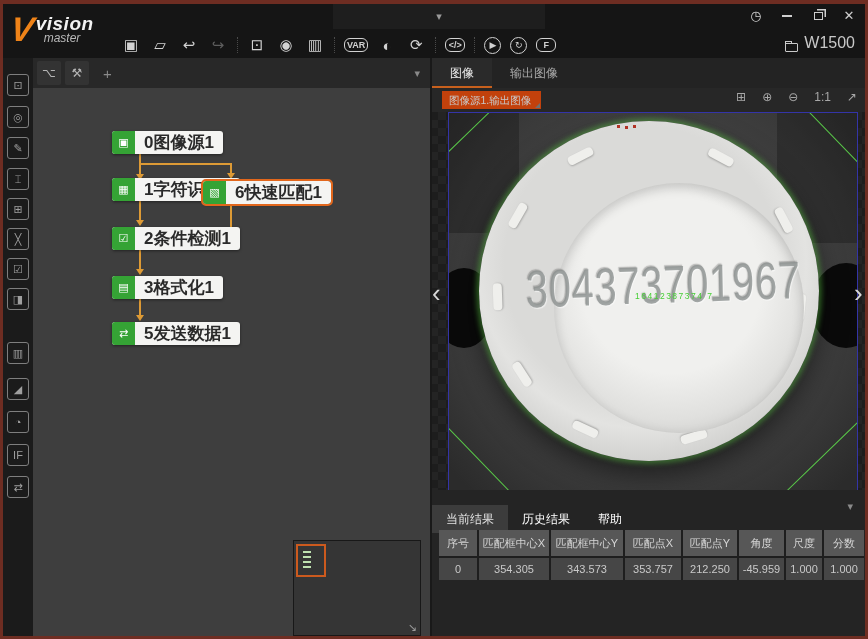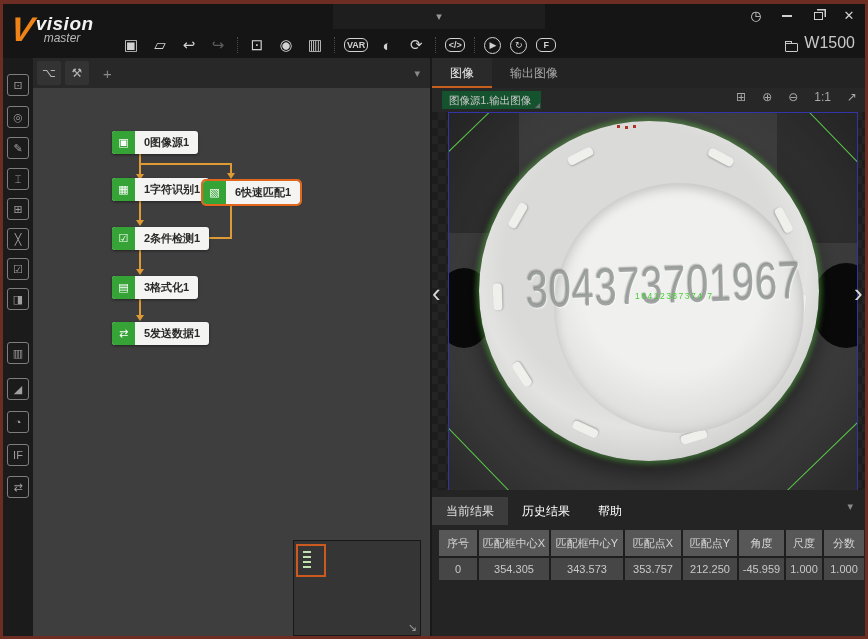--- a/index.html
+++ b/index.html
@@ -51,42 +51,42 @@
   #process-tab { display:flex; align-items:center; gap:8px; height:30px; padding:0 10px; margin-left:6px; background:#202020; }
   #process-tab .pt-label { color:#e0e0e0; font-size:12px; font-weight:bold; }
   .play-circ { width:15px; height:15px; border:1.2px solid #9a9a9a; border-radius:50%; color:#9a9a9a; font-size:7px; display:flex; align-items:center; justify-content:center; }
   #flow-add { color:#8a8a8a; font-size:15px; margin-left:14px; }
   #flow-chev { position:absolute; right:10px; color:#8a8a8a; font-size:11px; }
   #flow-canvas { position:absolute; left:33px; top:88px; width:397px; height:548px; background:#3e3e3e; overflow:hidden; z-index:2; }
 
   
   .node { position:absolute; display:inline-flex; align-items:stretch; height:23px; border-radius:3px; background:#f4f4f2; box-shadow:0 1px 3px rgba(0,0,0,.45); }
   .node .node-ic { width:23px; background:#35a335; color:#fff; font-size:11px; display:flex; align-items:center; justify-content:center; border-radius:3px 0 0 3px; }
-  .node .node-label { color:#2a2a2a; font-size:11px; font-weight:bold; padding:0 9px; display:flex; align-items:center; white-space:nowrap; }
+  .node .node-label { color:#2a2a2a; font-size:17px; font-weight:bold; padding:0 9px; display:flex; align-items:center; white-space:nowrap; }
   .node.selected { outline:2px solid #e2671c; }
 
   .edge { position:absolute; background:#dd9a35; }
   .arr-down { position:absolute; width:0; height:0; border-left:4px solid transparent; border-right:4px solid transparent; border-top:6px solid #dd9a35; }
   .arr-left { position:absolute; width:0; height:0; border-top:4px solid transparent; border-bottom:4px solid transparent; border-right:6px solid #dd9a35; }
 
   
   #minimap { position:absolute; left:260px; top:452px; width:128px; height:96px; border:1px solid #181818; background:rgba(52,52,52,.92); }
   #minimap .viewport { position:absolute; left:2px; top:3px; width:30px; height:33px; border:2px solid #cc5a1e; }
   #minimap .mini-node { position:absolute; left:5px; height:2px; width:8px; background:#bfe2b0; }
   #minimap .resize { position:absolute; right:3px; bottom:1px; color:#9a9a9a; font-size:11px; }
 
   
   #right-divider { position:absolute; left:430px; top:58px; width:2px; height:578px; background:#191919; z-index:4; }
   #img-tabs { position:absolute; left:432px; top:58px; width:433px; height:30px; background:#232323; display:flex; z-index:3; }
   .rtab { padding:0 18px; height:30px; display:flex; align-items:center; color:#a8a8a8; font-size:12px; position:relative; }
   .rtab.active { color:#ededed; background:#2a2a2a; }
   .rtab.active:after { content:""; position:absolute; left:0; right:0; bottom:0; height:2px; background:#c7601d; }
 
   #img-toolbar { position:absolute; left:432px; top:88px; width:433px; height:24px; background:#272727; z-index:3; }
-  #source-pill { position:absolute; left:10px; top:2px; background:#14532d; color:#c8c8c8; font-size:10.5px; padding:3px 10px 3px 7px; position:relative; }
+  #source-pill { position:absolute; left:10px; top:2px; background:#c2410c; color:#c8c8c8; font-size:10.5px; padding:3px 10px 3px 7px; position:relative; }
   #source-pill:after { content:""; position:absolute; right:1px; bottom:1px; border-left:5px solid transparent; border-bottom:5px solid #6f6f6f; }
   #viewer-tools { position:absolute; right:8px; top:2px; display:flex; gap:16px; }
   .vt-ic { color:#a8a8a8; font-size:12px; }
 
   #viewer { position:absolute; left:430px; top:112px; width:435px; height:378px; z-index:2; overflow:hidden;
     background-image:conic-gradient(#242424 90deg,#1d1d1d 90deg 180deg,#242424 180deg 270deg,#1d1d1d 270deg);
     background-size:16px 16px; }
   #photo { position:absolute; left:18px; top:0; width:410px; height:378px; overflow:hidden;
     border-left:1px solid #3434a8; border-right:1px solid #3434a8; border-top:1px solid #3434a8;
     background:radial-gradient(ellipse at 50% 45%, #454545 40%, #3a3a3a 70%, #2b2b2b 95%); }
@@ -103,21 +103,21 @@
   #cap-digits { position:absolute; left:66px; top:148px; width:272px; text-align:center; font-size:43px; font-weight:400;
     color:rgba(138,144,142,.78); letter-spacing:1px; transform:scale(.92,1.22) rotate(-1.5deg);
     text-shadow:1px 1px 1px rgba(255,255,255,.55), -1px -1px 1px rgba(60,60,60,.3); }
   #ocr-overlay { position:absolute; left:186px; top:178px; width:130px; color:#46cf35; font-size:8.5px; letter-spacing:1.5px; filter:blur(.5px); white-space:nowrap; }
   #red-marks { position:absolute; left:168px; top:12px; width:3px; height:3px; background:#b23326; box-shadow:8px 1px 0 #b23326, 16px 0 0 #b23326; }
   .nav-arrow { position:absolute; color:#d8d8d8; font-size:26px; line-height:26px; z-index:6; }
   #img-status { position:absolute; right:6px; bottom:5px; color:#cacaca; font-size:10.5px; background:rgba(30,30,30,.55); padding:2px 4px; z-index:6; white-space:nowrap; }
 
   
   #results { position:absolute; left:432px; top:490px; width:433px; height:146px; background:#242424; z-index:3; }
-  #res-tabs { display:flex; align-items:center; height:30px; margin-top:6px; }
+  #res-tabs { display:flex; align-items:center; height:30px; margin-top:14px; }
   .res-tab { padding:0 14px; height:28px; display:flex; align-items:center; color:#ffffff; font-size:12px; }
   .res-tab.active { background:#3c3c3c; color:#e2e2e2; }
   #res-chev { position:absolute; right:12px; top:10px; color:#8a8a8a; font-size:11px; }
   #res-table { position:absolute; left:7px; top:40px; display:grid; grid-template-columns:38px 70px 72px 56px 54px 45px 36px 40px; gap:2px; background:#1e1e1e; }
   #res-table .th { background:#575757; color:#d6d6d6; font-size:11px; height:26px; display:flex; align-items:center; justify-content:center; white-space:nowrap; overflow:hidden; }
   #res-table .td { background:#464646; color:#c9c9c9; font-size:11px; height:22px; display:flex; align-items:center; justify-content:center; }
 </style>
 </head>
 <body>
 

